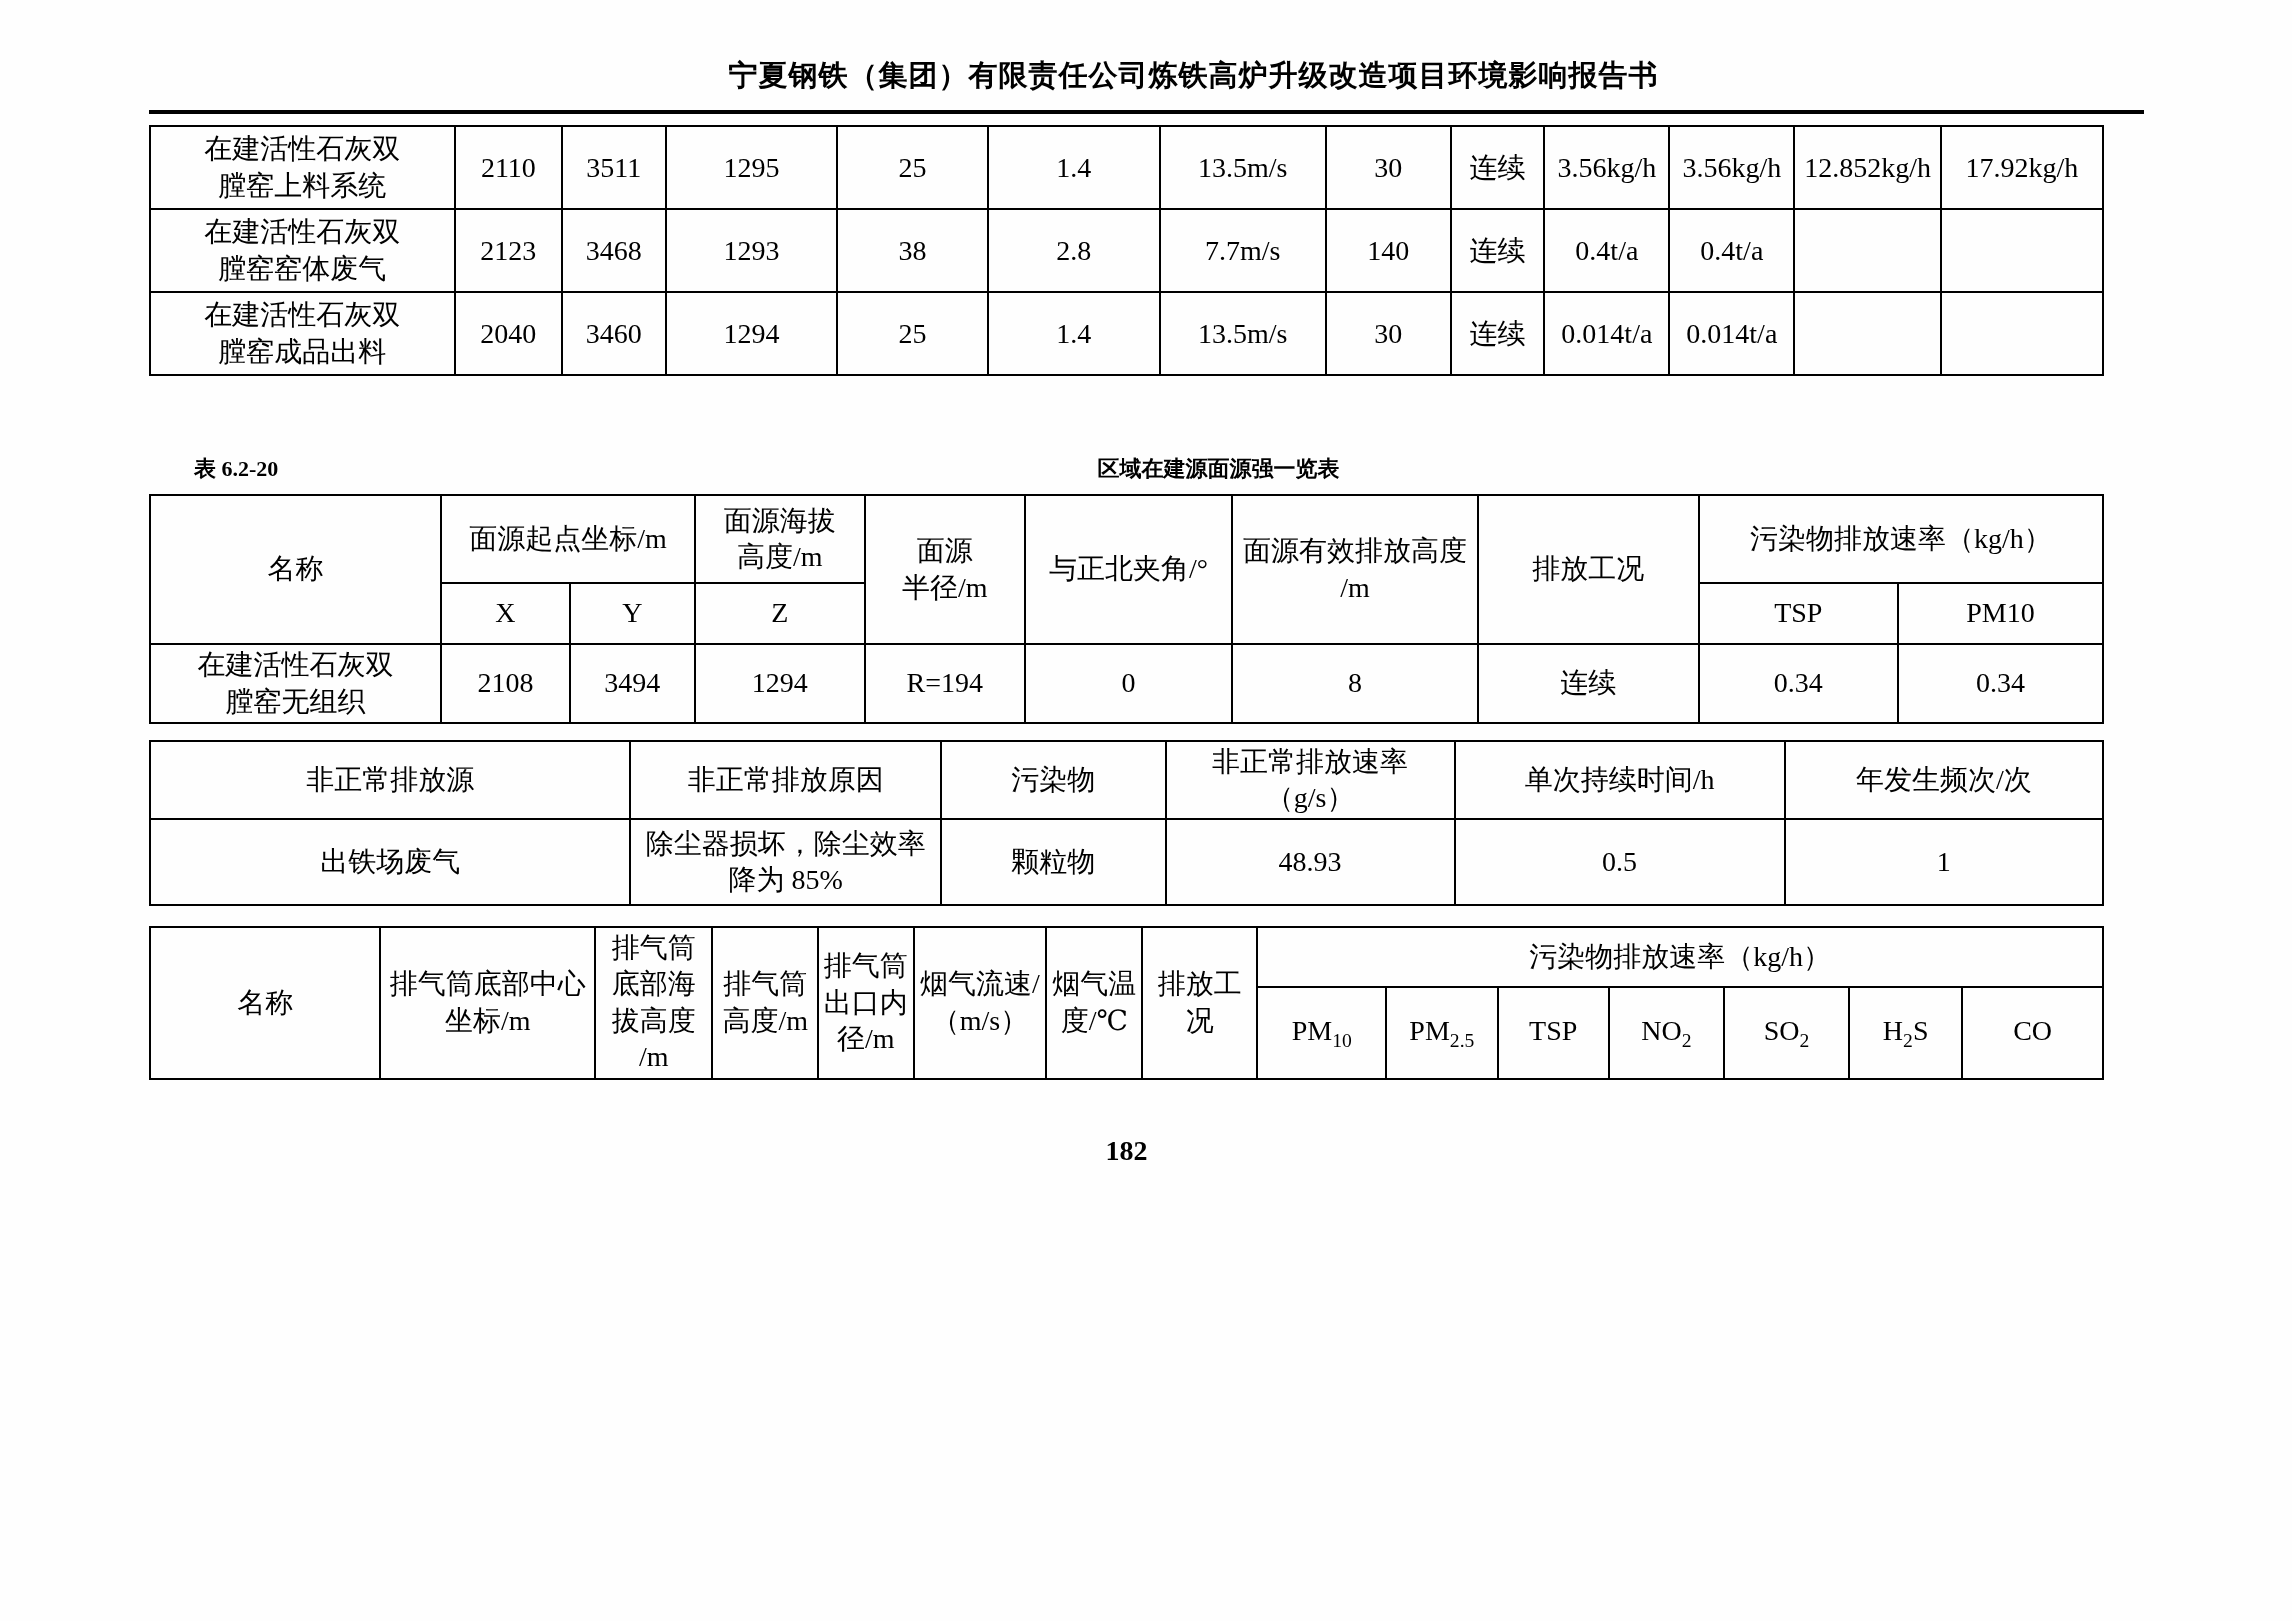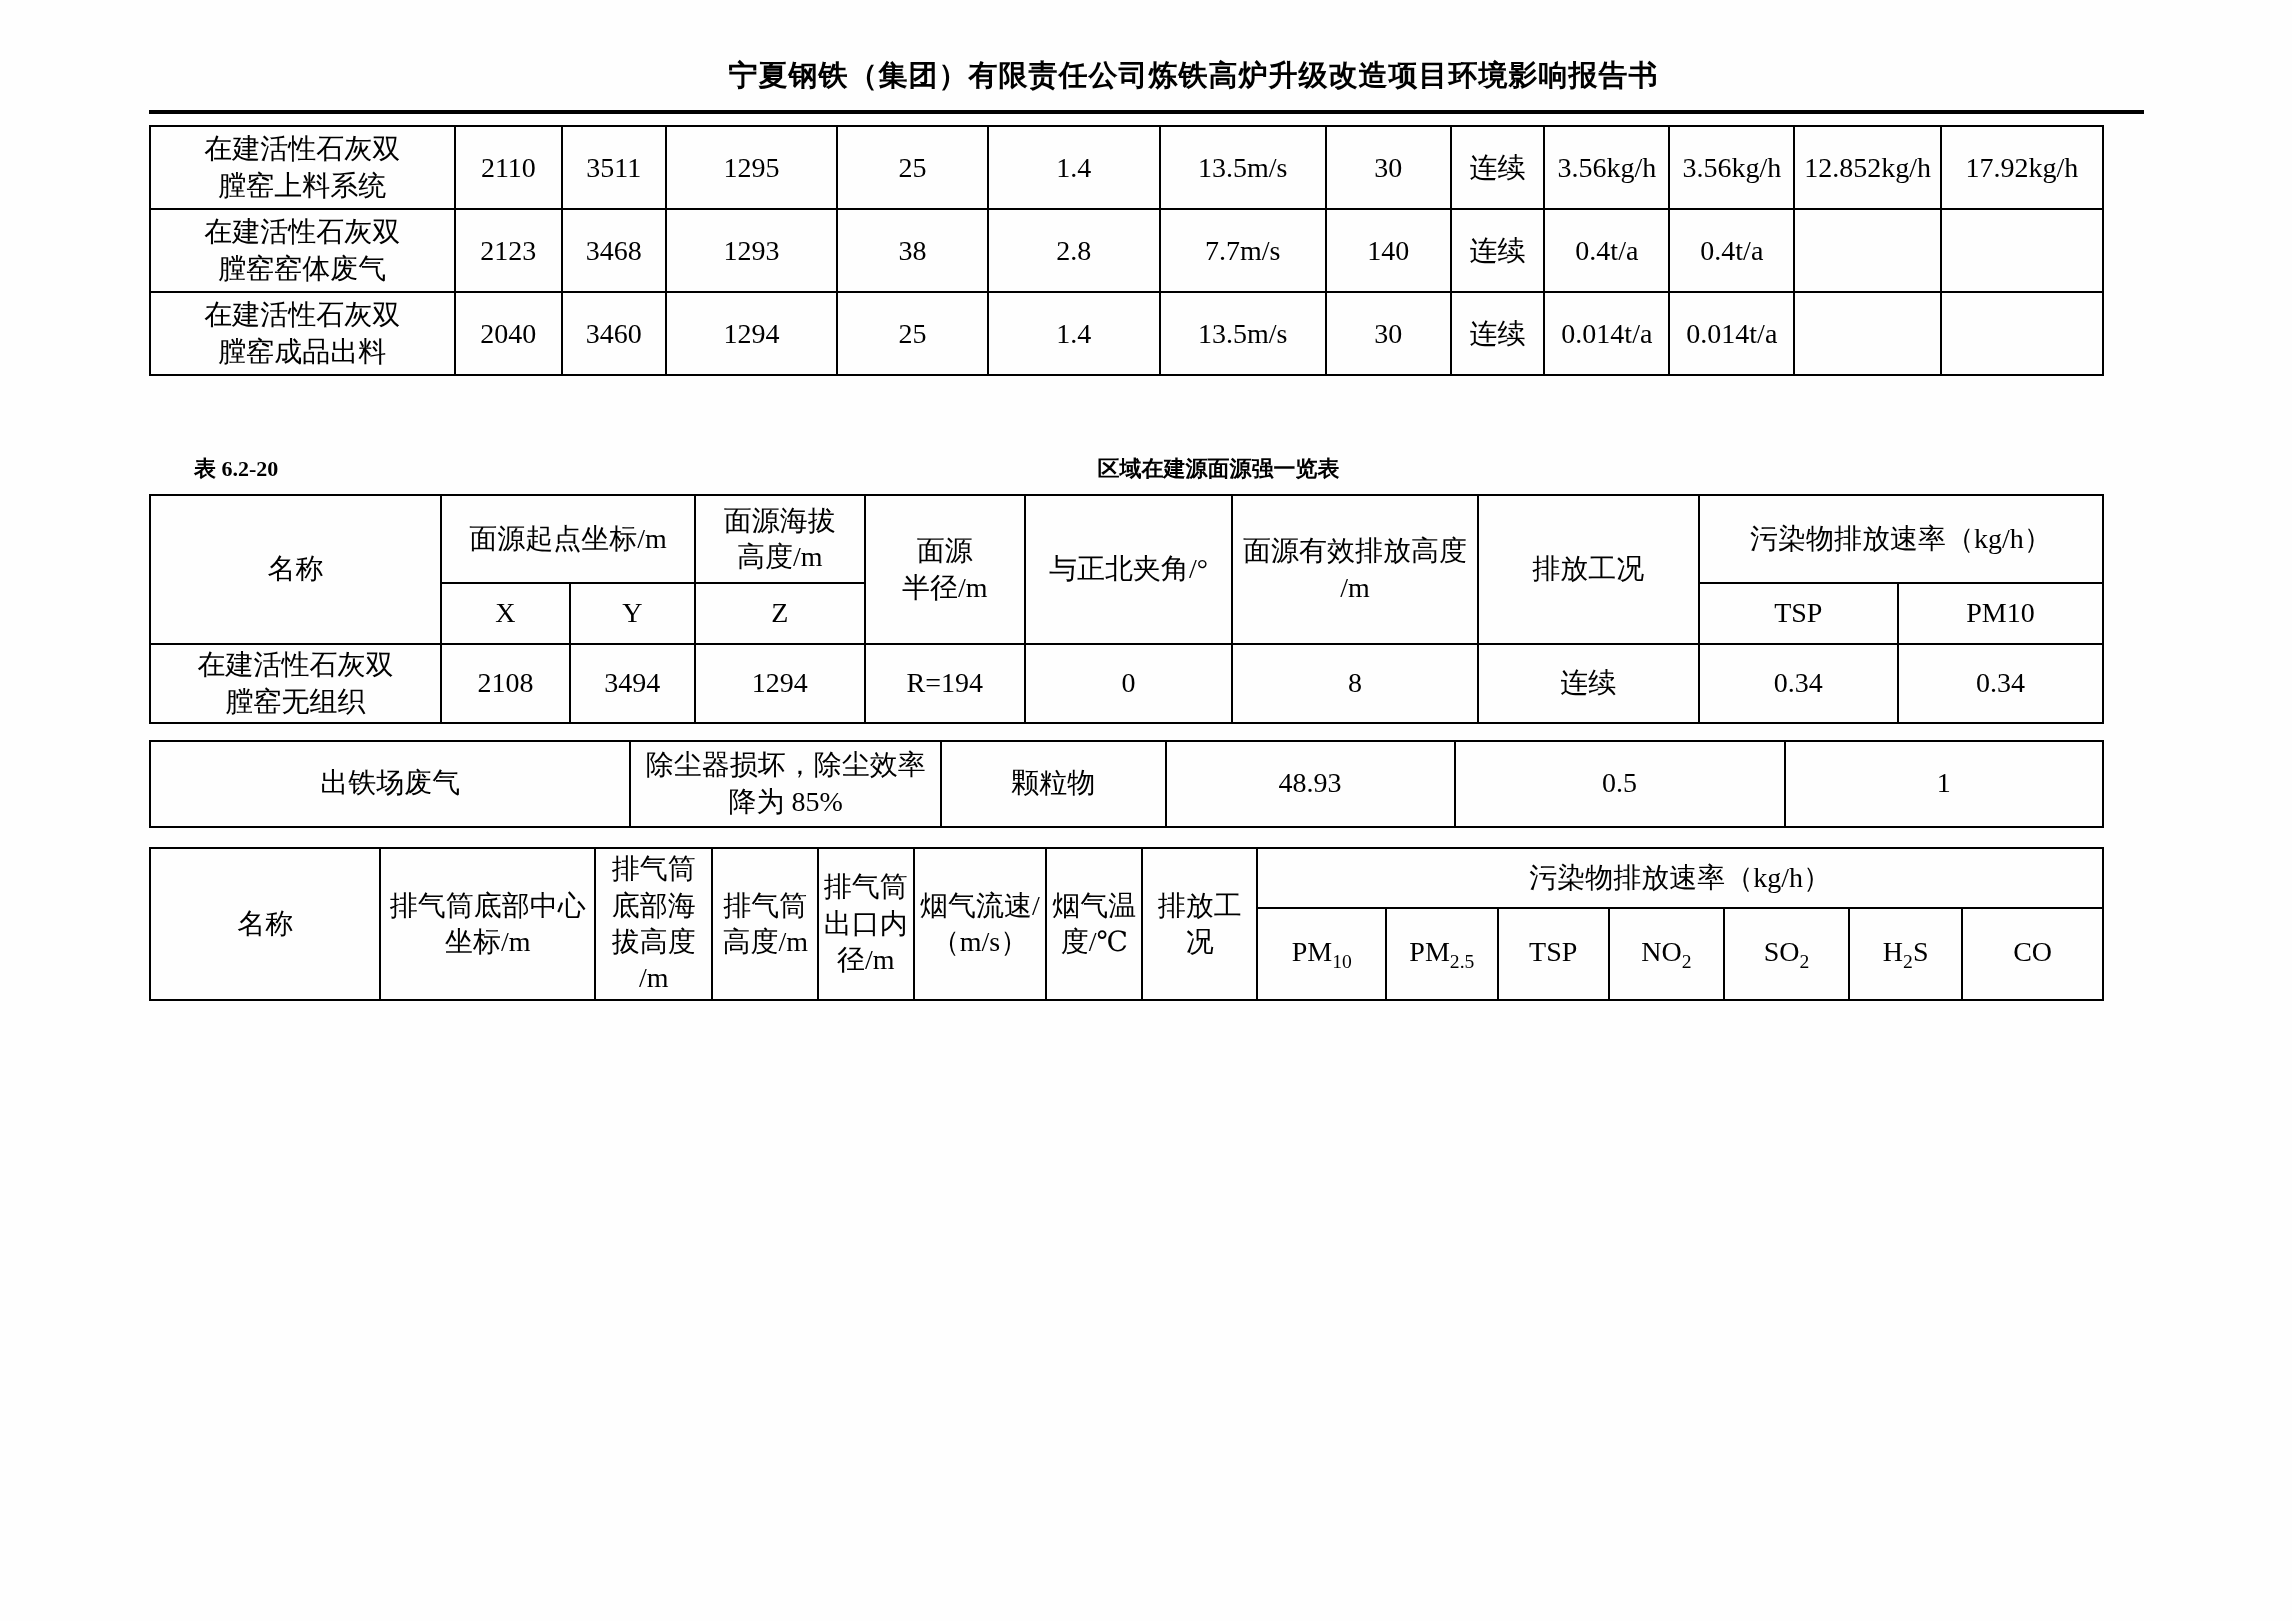--- a/index.html
+++ b/index.html
@@ -180,20 +180,29 @@
     <table class="t21">
       <colgroup>
         <col style="width:24.6%">
           <col style="width:15.9%">
           <col style="width:11.5%">
         <col style="width:14.8%">
           <col style="width:16.9%">
           <col style="width:16.3%">
       </colgroup>
       <tbody>
+          <tr class="t21-h">
+        <td>非正常排放源</td>
+        <td>非正常排放原因</td>
+        <td>污染物</td>
+        <td>非正常排放速率
+（g/s）</td>
+        <td>单次持续时间/h</td>
+        <td>年发生频次/次</td>
+      </tr>
       <tr class="t21-d">
         <td>出铁场废气</td>
         <td>除尘器损坏，除尘效率
 降为 85%</td>
         <td>颗粒物</td>
         <td>48.93</td>
         <td>0.5</td>
         <td>1</td>
       </tr>
     </tbody>
@@ -244,16 +253,17 @@
         <td><span>PM</span><sub>2.5</sub><span></span></td>
         <td><span>TSP</span><sub></sub><span></span></td>
         <td><span>NO</span><sub>2</sub><span></span></td>
         <td><span>SO</span><sub>2</sub><span></span></td>
         <td><span>H</span><sub>2</sub><span>S</span></td>
         <td><span>CO</span><sub></sub><span></span></td>
       </tr>
     </tbody>
       </table>
 
+    <div class="page-number">182</div>
 
   </div>
 </div>
 
 
 </body></html>

